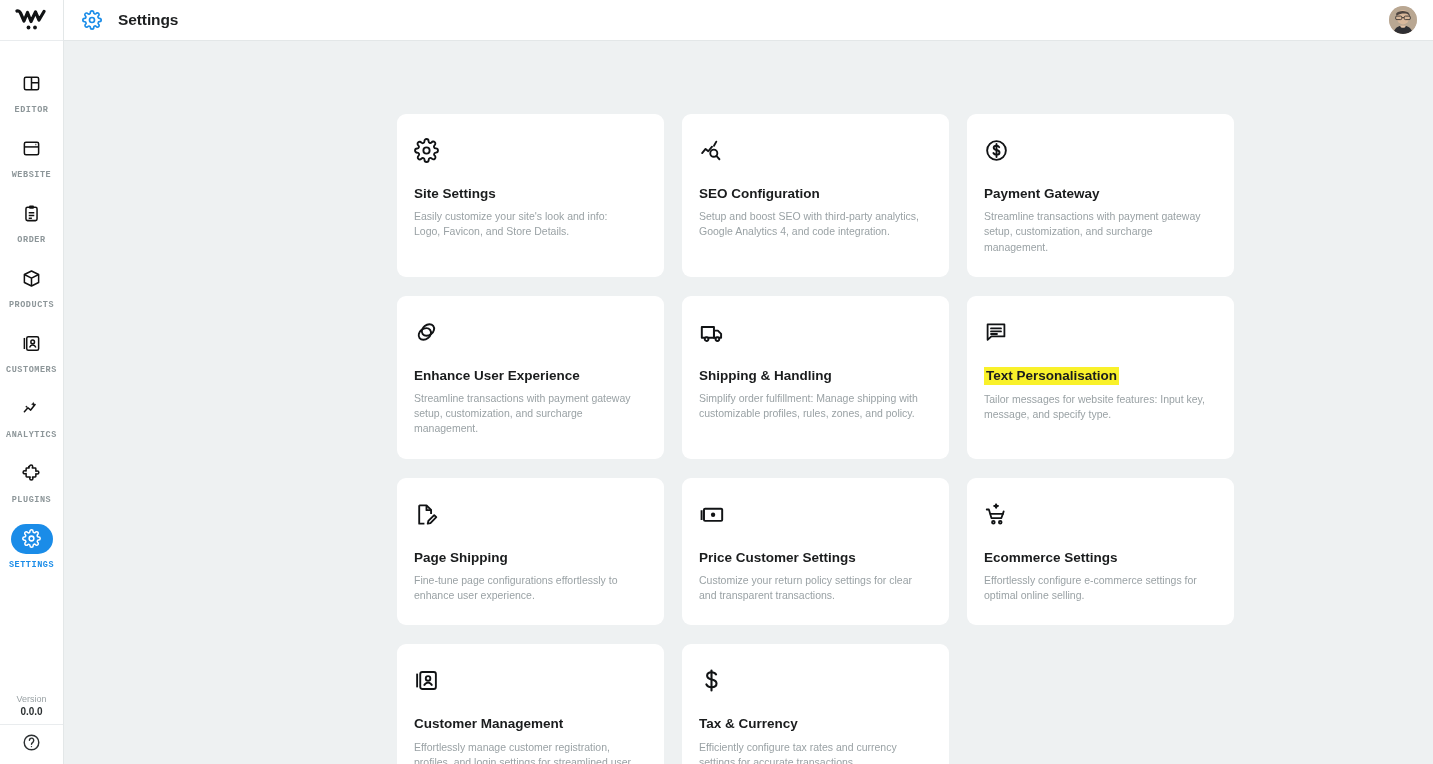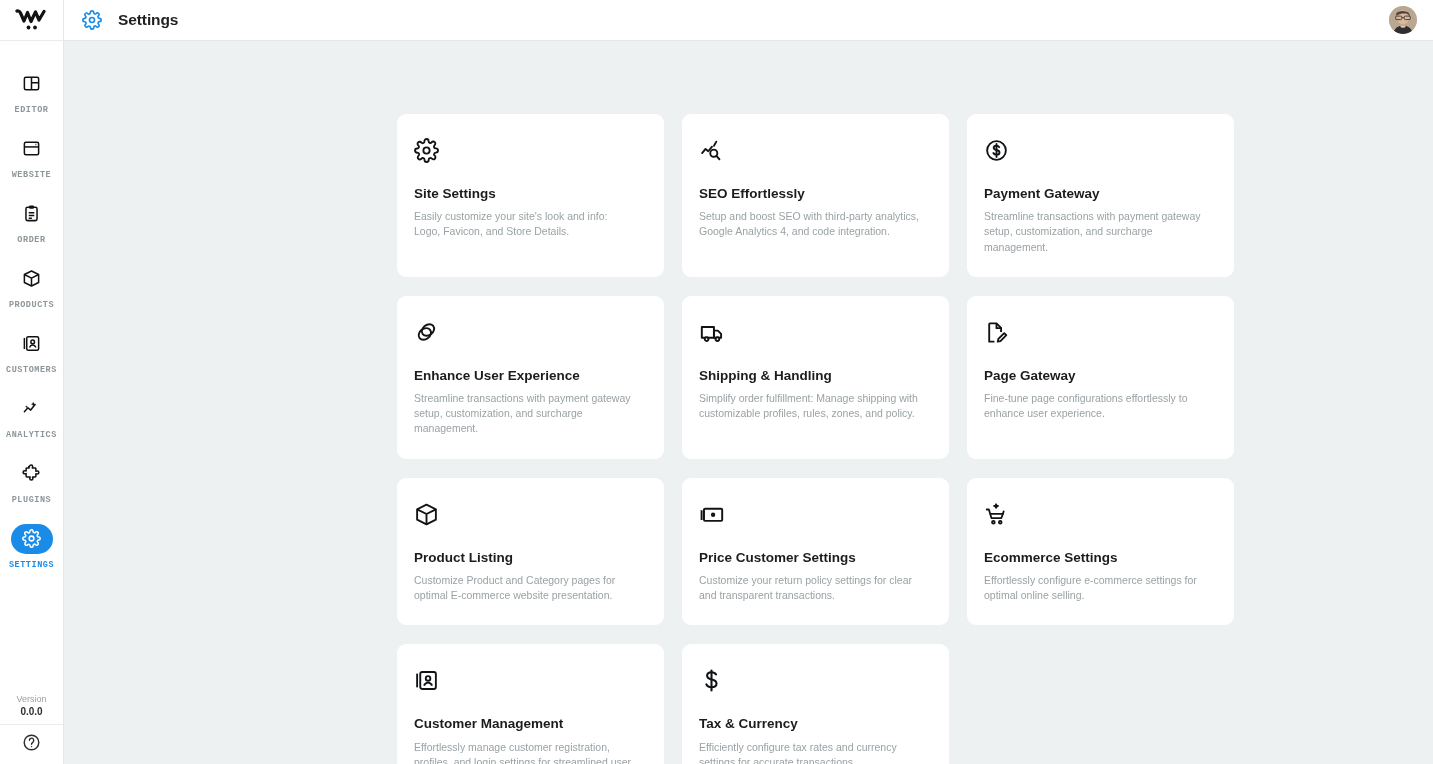--- a/index.html
+++ b/index.html
@@ -273,21 +273,21 @@
 
         <div class="card">
           <div class="card-icon">
             <svg width="25" height="25" viewBox="0 0 24 24" fill="none" stroke="currentColor" stroke-width="1.8" stroke-linecap="round" stroke-linejoin="round">
               <path d="M3 14.5l3.3-4 2.6 2.2 3.6-4.4"></path>
               <path d="M16.6 3.5l-2.2 4"></path>
               <circle cx="14.2" cy="14.6" r="3.4"></circle>
               <path d="M16.7 17.2L19.6 20.4"></path>
             </svg>
           </div>
-          <div class="card-title">SEO Effortlessly</div>
+          <div class="card-title">SEO Configuration</div>
           <div class="card-desc">Setup and boost SEO with third-party analytics, Google Analytics 4, and code integration.</div>
         </div>
 
         <div class="card">
           <div class="card-icon">
             <svg width="25" height="25" viewBox="0 0 24 24" fill="none" stroke="currentColor" stroke-width="1.8" stroke-linecap="round">
               <circle cx="12" cy="12" r="9"></circle>
               <path d="M14.6 8.8c-.5-.9-1.5-1.4-2.7-1.4-1.6 0-2.6.8-2.6 2 0 1.3 1.1 1.8 2.7 2.1 1.7.4 2.9.9 2.9 2.3 0 1.3-1.2 2.2-2.9 2.2-1.4 0-2.5-.6-3-1.6"></path>
               <path d="M12 5.8v12.4"></path>
             </svg>
@@ -313,44 +313,44 @@
               <path d="M2.6 6.4h11.2v10H2.6z"></path>
               <path d="M13.8 9.8h3.6l3 3v3.6h-6.6z"></path>
               <circle cx="7" cy="17.6" r="1.7" fill="#fff"></circle>
               <circle cx="17" cy="17.6" r="1.7" fill="#fff"></circle>
             </svg>
           </div>
           <div class="card-title">Shipping &amp; Handling</div>
           <div class="card-desc">Simplify order fulfillment: Manage shipping with customizable profiles, rules, zones, and policy.</div>
         </div>
 
+        <div class="card highlight">
+          <div class="card-icon">
+            <svg width="24" height="24" viewBox="0 0 24 24" fill="none" stroke="currentColor" stroke-width="1.8" stroke-linecap="round" stroke-linejoin="round">
+              <path d="M3.6 4.4h16.8v12H7.4l-3.8 3.4z"></path>
+              <path d="M7 8.4h10M7 11.4h10M7 14h6"></path>
+            </svg>
+          </div>
+          <div class="card-title">Text Personalisation</div>
+          <div class="card-desc">Tailor messages for website features: Input key, message, and specify type.</div>
+        </div>
 
         <div class="card">
           <div class="card-icon">
             <svg width="25" height="25" viewBox="0 0 24 24" fill="none" stroke="currentColor" stroke-width="1.8" stroke-linejoin="round">
               <path d="M5 3.2h7l4.4 4.4v4"></path>
               <path d="M5 3.2v17.6h5"></path>
               <path d="M12 3.4v4.4h4.4"></path>
               <path d="M19.4 12.6l2 2-5.6 5.6-2.6.6.6-2.6z"></path>
             </svg>
           </div>
-          <div class="card-title">Page Gateway</div>
+          <div class="card-title">Page Shipping</div>
           <div class="card-desc">Fine-tune page configurations effortlessly to enhance user experience.</div>
         </div>
 
-        <div class="card">
-          <div class="card-icon">
-            <svg width="25" height="25" viewBox="0 0 24 24" fill="none" stroke="currentColor" stroke-width="1.8" stroke-linejoin="round">
-              <path d="M12 2.5 21 7v10l-9 4.5L3 17V7z"></path>
-                <path d="M3 7l9 4.5L21 7M12 11.5V21.5"></path>
-            </svg>
-          </div>
-          <div class="card-title">Product Listing</div>
-          <div class="card-desc">Customize Product and Category pages for optimal E-commerce website presentation.</div>
-        </div>
 
         <div class="card">
           <div class="card-icon">
             <svg width="26" height="26" viewBox="0 0 24 24" fill="none" stroke="currentColor" stroke-width="1.8" stroke-linejoin="round">
               <path d="M2.4 7.6v9"></path>
               <rect x="4.6" y="6.2" width="16.8" height="11.2" rx="1"></rect>
               <circle cx="13" cy="11.8" r="2" fill="currentColor" stroke="none"></circle>
             </svg>
           </div>
           <div class="card-title">Price Customer Settings</div>

